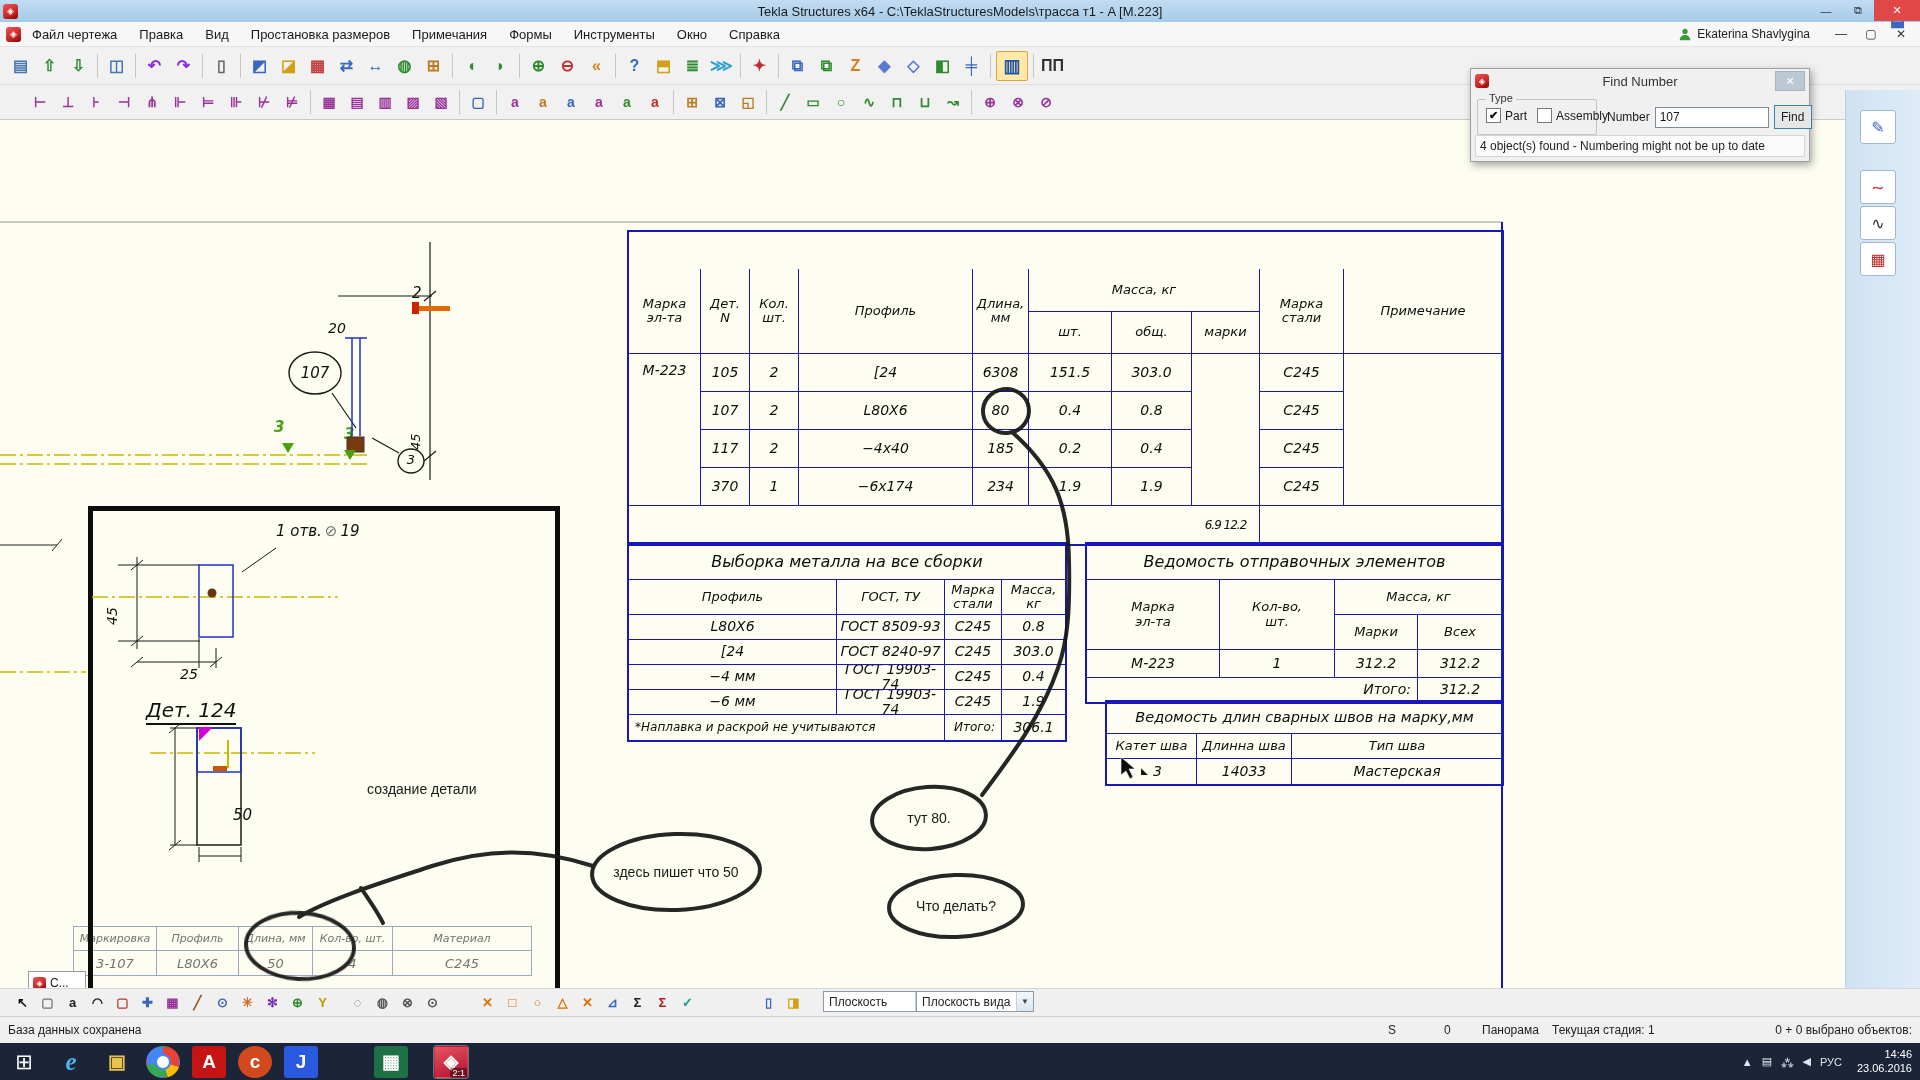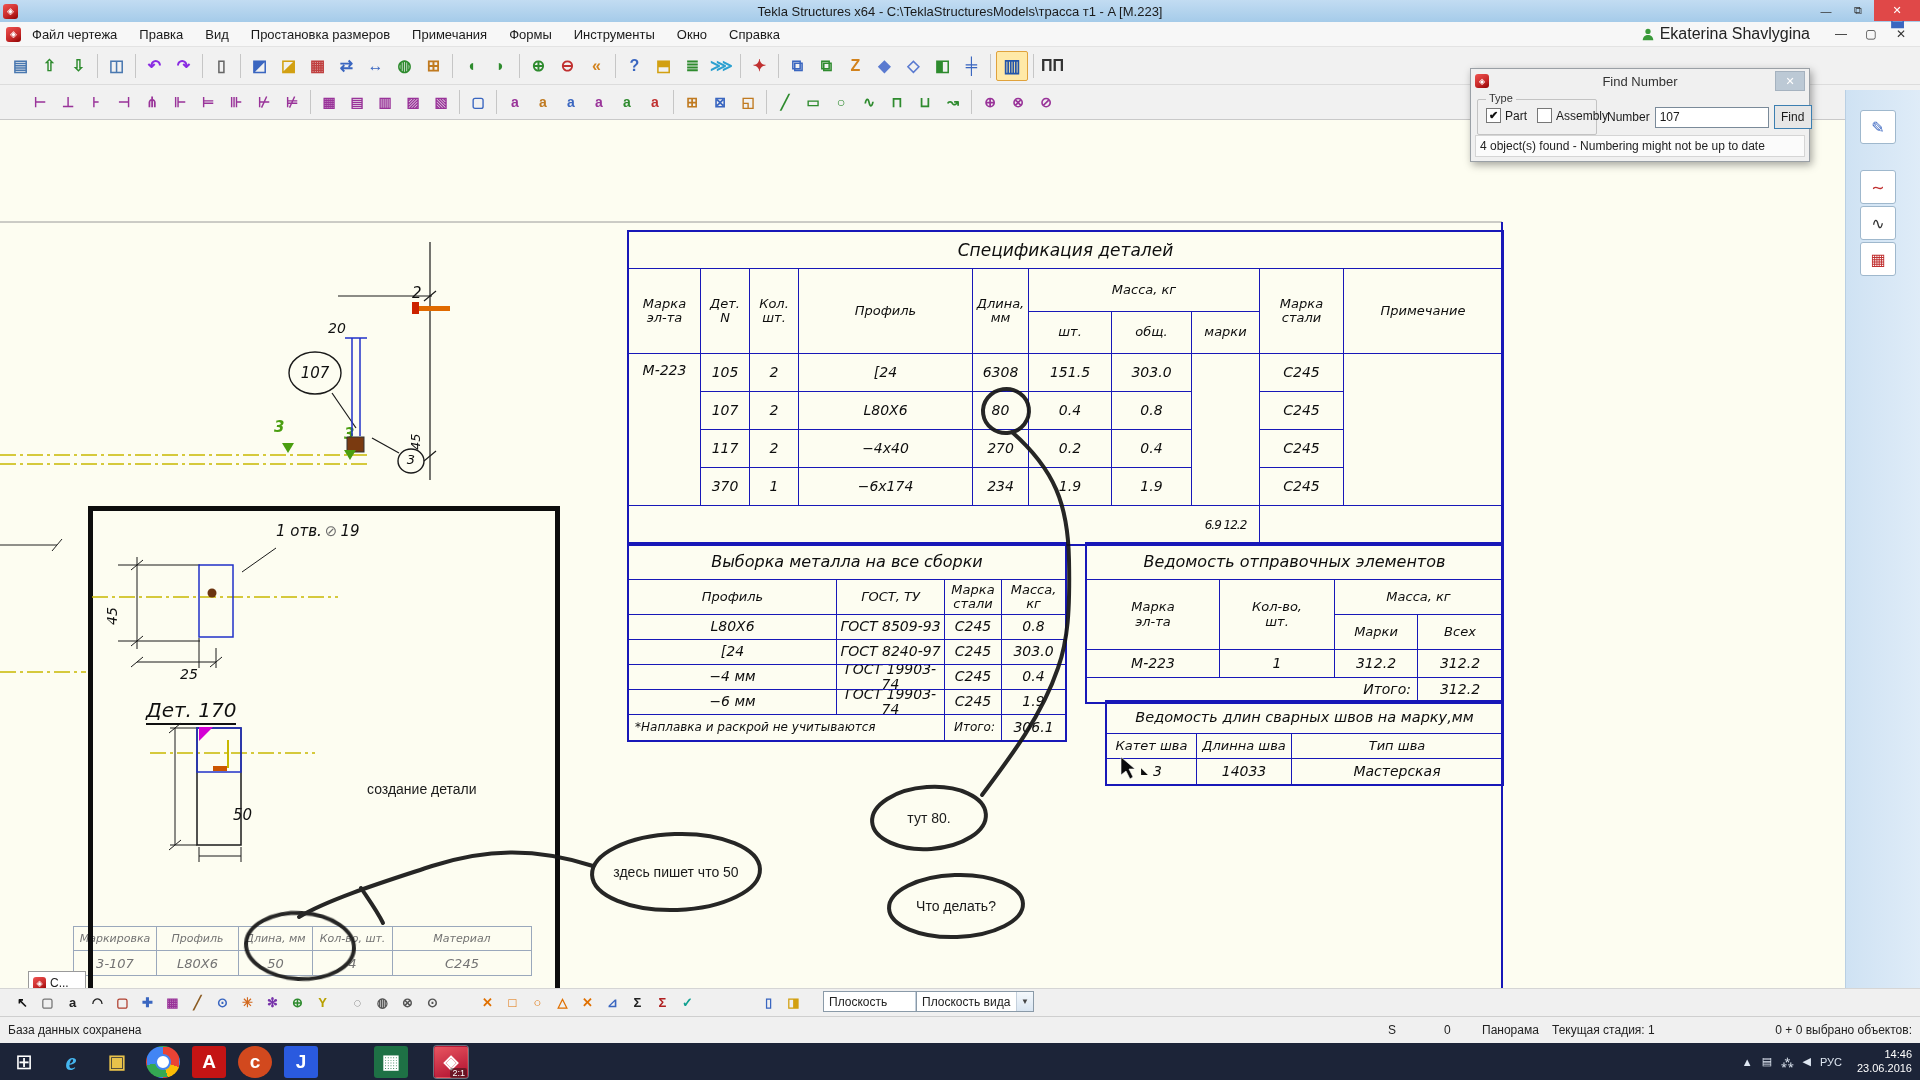--- a/index.html
+++ b/index.html
@@ -14,21 +14,21 @@
               border-radius:3px;background:linear-gradient(150deg,#ef5350 0%,#c62828 60%,#8e0000 100%);
               color:#fff;font-size:9px;flex:none}
   .tb-winbtns{position:absolute;right:0;top:0;height:22px;display:flex;z-index:5}
   .wbtn{width:32px;height:21px;display:flex;align-items:center;justify-content:center;font-size:11px;color:#333}
   .wbtn.close{width:46px;background:#e04848;color:#fff}
 
   .menubar{position:absolute;left:0;top:22px;width:100%;height:25px;background:#f7f7f7;
            display:flex;align-items:center;padding-left:6px;box-sizing:border-box;border-bottom:1px solid #e3e3e3}
   .menu-item{padding:0 11px;font-size:13px;color:#1a1a1a;white-space:nowrap}
   .menu-right{position:absolute;right:6px;display:flex;align-items:center;gap:4px}
-  .user-name{font-size:16px;color:#222;margin-right:14px;display:flex;align-items:center;gap:5px}
+  .user-name{font-size:12px;color:#222;margin-right:14px;display:flex;align-items:center;gap:5px}
   .mwbtn{width:26px;text-align:center;font-size:12px;color:#333}
 
   
   .toolbar{position:absolute;left:0;width:100%;background:#f1f1f1;display:flex;align-items:center;box-sizing:border-box}
   #tb1{top:47px;height:38px;border-bottom:1px solid #dcdcdc;padding-left:6px}
   #tb2{top:85px;height:35px;border-bottom:1px solid #c9c9c9;padding-left:26px}
   .tb-icon{width:25px;height:25px;margin:1px;display:flex;align-items:center;justify-content:center;
            font-size:16px;font-weight:bold;border:1px solid transparent;border-radius:2px;flex:none;cursor:default}
   #tb2 .tb-icon{width:24px;height:24px;font-size:14px}
   .tb-icon.big{width:30px;height:28px;font-size:18px}
@@ -339,21 +339,20 @@
         <ellipse cx="929" cy="698" rx="57" ry="31" transform="rotate(-4 929 698)"></ellipse>
         <ellipse cx="676" cy="752" rx="84" ry="38" transform="rotate(-2 676 752)"></ellipse>
         <path d="M593,746 C534,727 485,729 432,746 C396,758 330,778 299,797"></path>
         <path d="M361,768 C369,780 377,791 383,803"></path>
         <ellipse cx="300" cy="826" rx="54" ry="33" transform="rotate(3 300 826)"></ellipse>
         <ellipse cx="956" cy="786" rx="67" ry="31" transform="rotate(-2 956 786)"></ellipse>
       </g>
     </svg>
 
     <div class="dwg-table" style="left:627px;top:110px;width:873px;height:312px;grid-template-columns:72px 49px 49px 174px 56px 83px 80px 68px 84px 158px;grid-template-rows:37px 43px 42px 38px 38px 38px 38px 38px">
-      <div class="c tt nr" style="grid-column:1/-1;grid-row:1">Спецификация деталей</div>
       <div class="c hd" style="grid-column:1;grid-row:2/4">Марка
 эл-та</div>
       <div class="c hd" style="grid-column:2;grid-row:2/4">Дет.
 N</div>
       <div class="c hd" style="grid-column:3;grid-row:2/4">Кол.
 шт.</div>
       <div class="c hd" style="grid-column:4;grid-row:2/4">Профиль</div>
       <div class="c hd" style="grid-column:5;grid-row:2/4">Длина,
 мм</div>
       <div class="c hd" style="grid-column:6/9;grid-row:2">Масса, кг</div>
@@ -371,21 +370,21 @@
       <div class="c" style="grid-column:3;grid-row:4">2</div>
       <div class="c" style="grid-column:3;grid-row:5">2</div>
       <div class="c" style="grid-column:3;grid-row:6">2</div>
       <div class="c" style="grid-column:3;grid-row:7">1</div>
       <div class="c" style="grid-column:4;grid-row:4">[24</div>
       <div class="c" style="grid-column:4;grid-row:5">L80X6</div>
       <div class="c" style="grid-column:4;grid-row:6">−4x40</div>
       <div class="c" style="grid-column:4;grid-row:7">−6x174</div>
       <div class="c" style="grid-column:5;grid-row:4">6308</div>
       <div class="c" style="grid-column:5;grid-row:5">80</div>
-      <div class="c" style="grid-column:5;grid-row:6">270</div>
+      <div class="c" style="grid-column:5;grid-row:6">185</div>
       <div class="c" style="grid-column:5;grid-row:7">234</div>
       <div class="c" style="grid-column:6;grid-row:4">151.5</div>
       <div class="c" style="grid-column:6;grid-row:5">0.4</div>
       <div class="c" style="grid-column:6;grid-row:6">0.2</div>
       <div class="c" style="grid-column:6;grid-row:7">1.9</div>
       <div class="c" style="grid-column:7;grid-row:4">303.0</div>
       <div class="c" style="grid-column:7;grid-row:5">0.8</div>
       <div class="c" style="grid-column:7;grid-row:6">0.4</div>
       <div class="c" style="grid-column:7;grid-row:7">1.9</div>
       <div class="c" style="grid-column:8;grid-row:4/8"></div>
@@ -467,21 +466,21 @@
     <div class="t" style="left:403px;top:332px;width:16px;text-align:center;font-size:13px">3</div>
     <div class="t rot" style="left:408px;top:330px;font-size:13px">45</div>
 
     <div class="t" style="left:276px;top:402px;font-size:15px;display:flex;align-items:center">
       <span>1 отв.</span>
       <span class="dia-icon">⊘</span>
       <span>19</span>
     </div>
     <div class="t rot" style="left:104px;top:505px;font-size:14px">45</div>
     <div class="t" style="left:180px;top:546px;font-size:14px">25</div>
-    <div class="t underl" style="left:146px;top:578px;font-size:20px">Дет. 170</div>
+    <div class="t underl" style="left:146px;top:578px;font-size:20px">Дет. 124</div>
     <div class="t" style="left:233px;top:686px;font-size:15px">50</div>
     <div class="note-txt" style="left:367px;top:661px;font-size:14px">создание детали</div>
 
     <div class="pt-table" style="left:73px;top:806px;width:457px;height:48px;grid-template-columns:83px 82px 74px 80px 138px;grid-template-rows:24px 24px">
       <div class="c hd">Маркировка</div>
       <div class="c hd">Профиль</div>
       <div class="c hd">Длина, мм</div>
       <div class="c hd">Кол-во, шт.</div>
       <div class="c hd" style="border-right:none">Материал</div>
       <div class="c vl" style="border-bottom:none">3-107</div>

